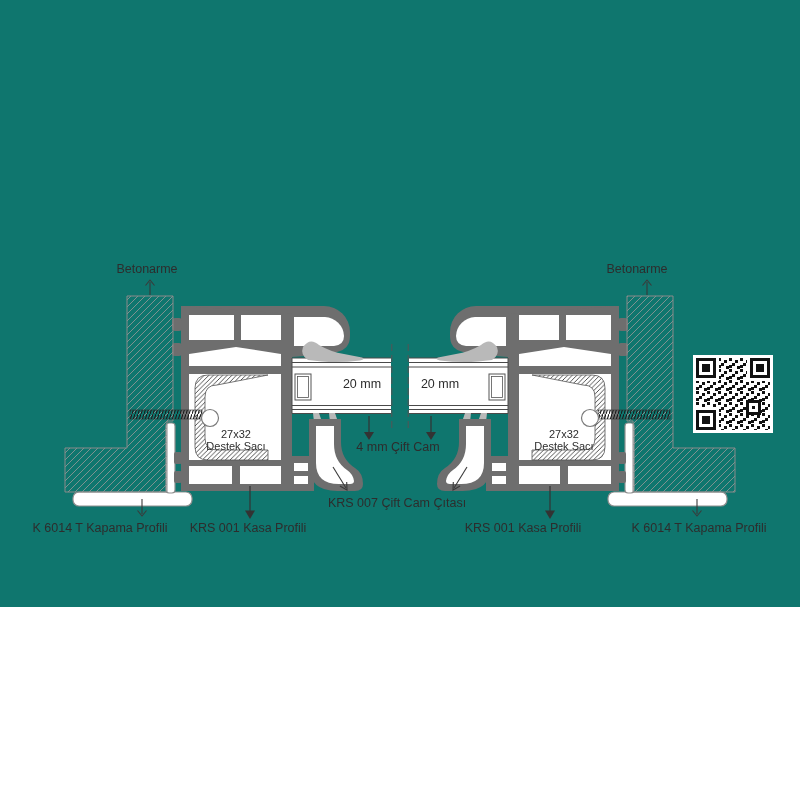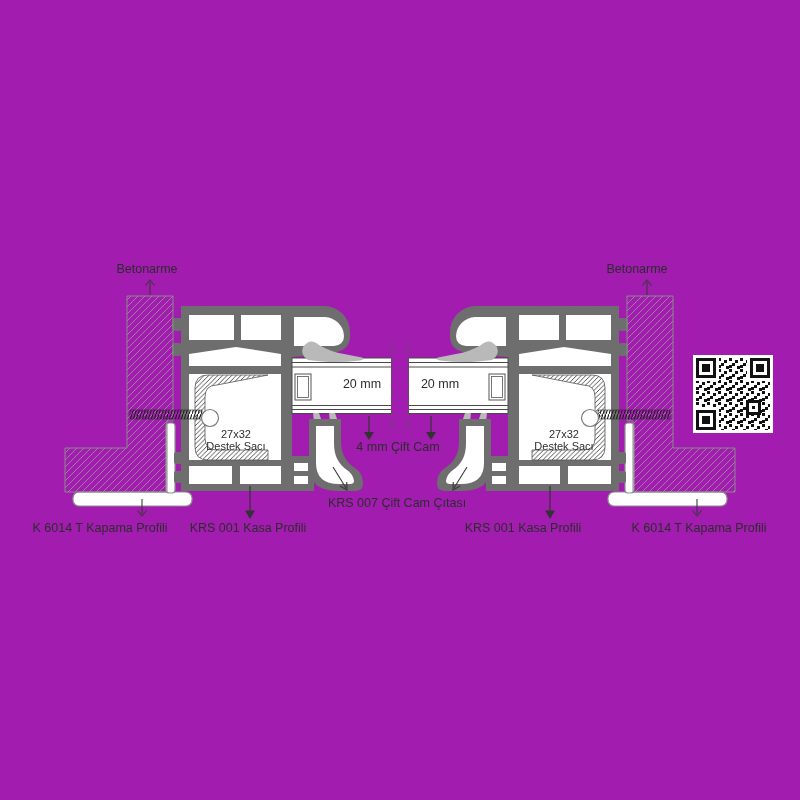--- a/index.html
+++ b/index.html
@@ -1,16 +1,16 @@
 <!DOCTYPE html>
 <html><head>
 <meta charset="utf-8">
 <style>
   html,body{margin:0;padding:0;background:#ffffff;}
-  .page{width:800px;height:800px;background:#a21caf;position:relative;overflow:hidden;
+  .page{width:800px;height:607px;background:#0f766e;position:relative;overflow:hidden;
         font-family:"Liberation Sans", sans-serif;}
   svg{display:block;}
   .lbl{font-family:"Liberation Sans", sans-serif;font-size:12.5px;}
   .lbl-sm{font-family:"Liberation Sans", sans-serif;font-size:11px;}
   .ln{stroke:#333333;stroke-width:1.2;fill:none;}
   .lnthin{stroke:#3a3a3a;stroke-width:1.1;fill:none;}
   .head-f{fill:#333333;stroke:none;}
   .outline{stroke:#8f8f8f;stroke-width:1.2;fill:#ffffff;}
   .glassln{stroke:#4a4a4a;stroke-width:1;fill:none;}
 </style>

